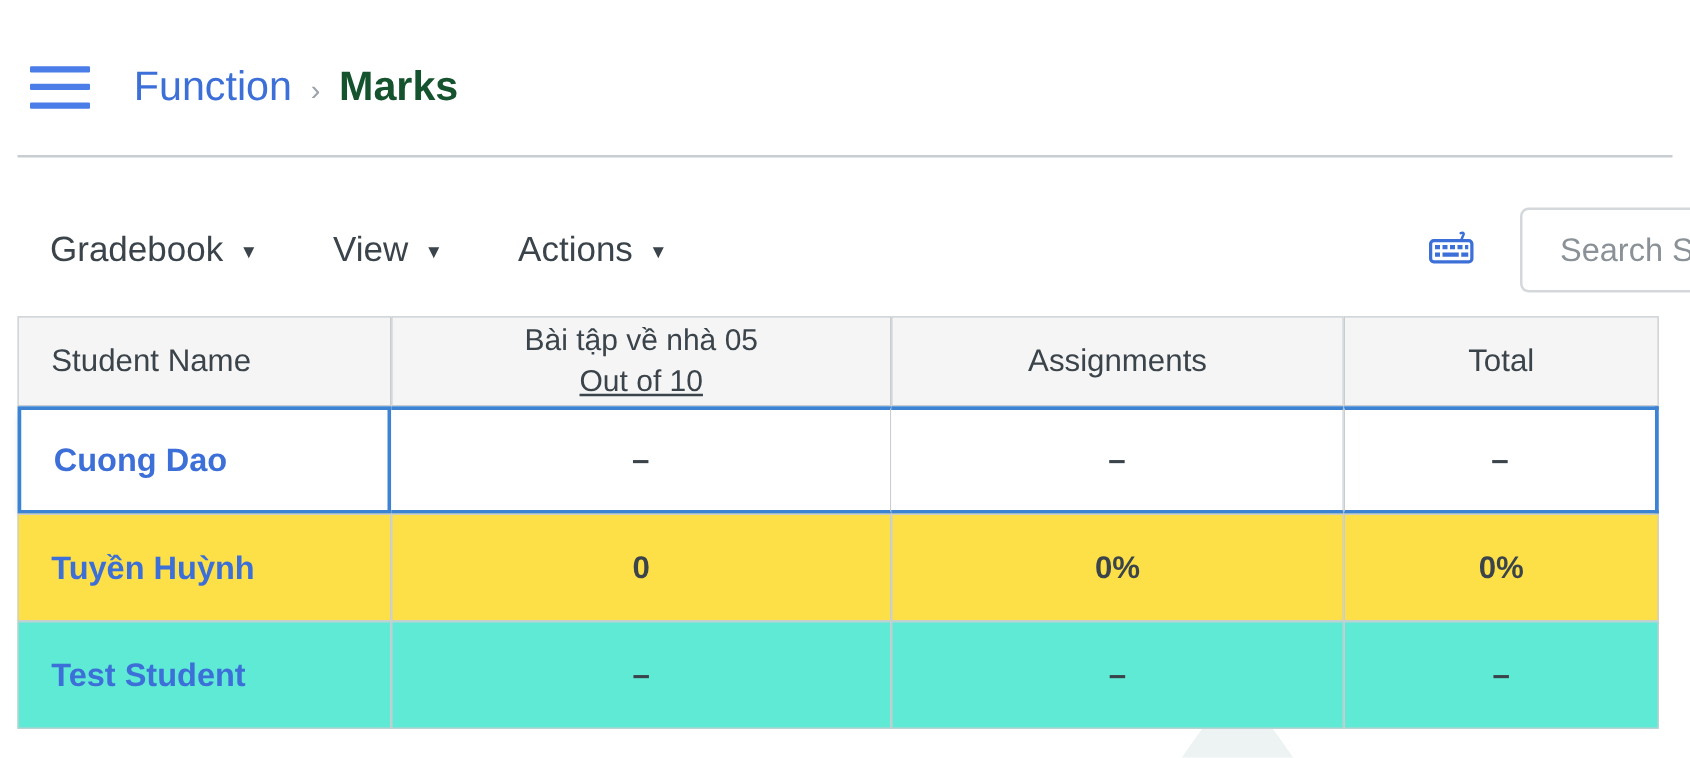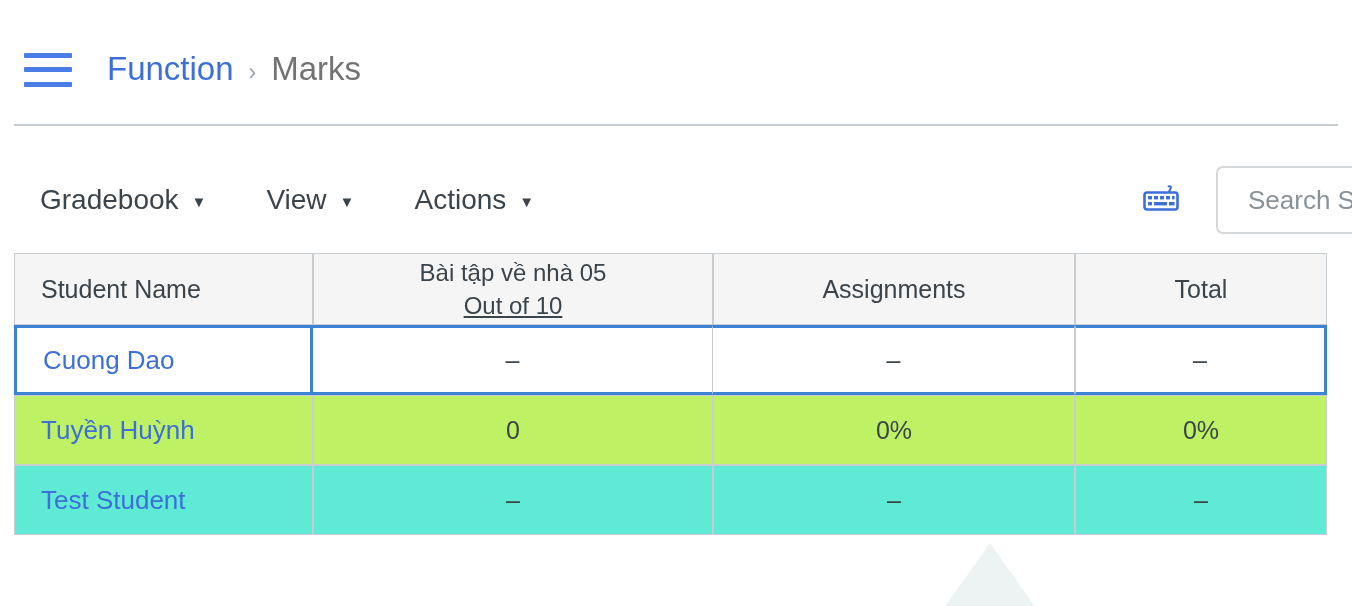--- a/index.html
+++ b/index.html
@@ -67,21 +67,22 @@
     color: #3d6fd8;
     text-decoration: none;
     cursor: pointer;
   }
   .crumb-sep {
     color: #9aa3ab;
     font-size: 23px;
     margin: 0 15px;
   }
   .crumb-current {
-    color: #737373;
+    color: #14532d;
+    font-weight: bold;
   }
 
   .header-rule {
     position: absolute;
     left: 14px;
     top: 124px;
     width: 1324px;
     height: 2px;
     background: #c7cdd1;
     z-index: 2;
@@ -157,24 +158,25 @@
     table-layout: fixed;
     font-size: 25px;
   }
   .grid col.c-name  { width: 299px; }
   .grid col.c-assn  { width: 400px; }
   .grid col.c-group { width: 362px; }
   .grid col.c-total { width: 252px; }
 
   .grid th, .grid td {
     border: 1px solid #c7cdd1;
-    height: 70px;
+    height: 86px;
     box-sizing: border-box;
     padding: 0 14px;
     vertical-align: middle;
+    font-weight: bold;
   }
   .grid thead th {
     background: #f5f5f5;
     height: 72px;
     font-weight: 400;
     color: #3b444b;
   }
   th.h-name {
     text-align: left;
     font-weight: bold;
@@ -198,21 +200,21 @@
     color: #3d6fd8;
     text-decoration: none;
     cursor: pointer;
     font-size: 26px;
   }
   .grid td.score-cell {
     text-align: center;
     color: #3b444b;
   }
   tr.row-odd td { background: #5eead4; }
-  tr.row-even td { background: #bef264; }
+  tr.row-even td { background: #fde047; }
 
   
   tr.row-active td {
     border-top: 3px solid #3d83d4;
     border-bottom: 3px solid #3d83d4;
     background: #ffffff;
   }
   tr.row-active td.name-cell {
     border-left: 3px solid #3d83d4;
     border-right: 3px solid #3d83d4;

